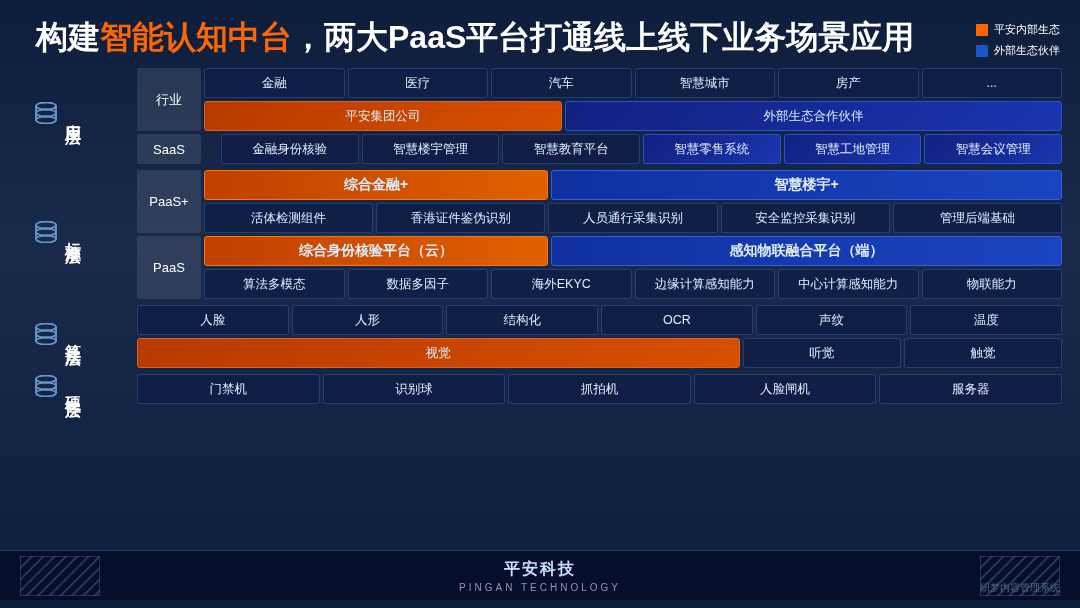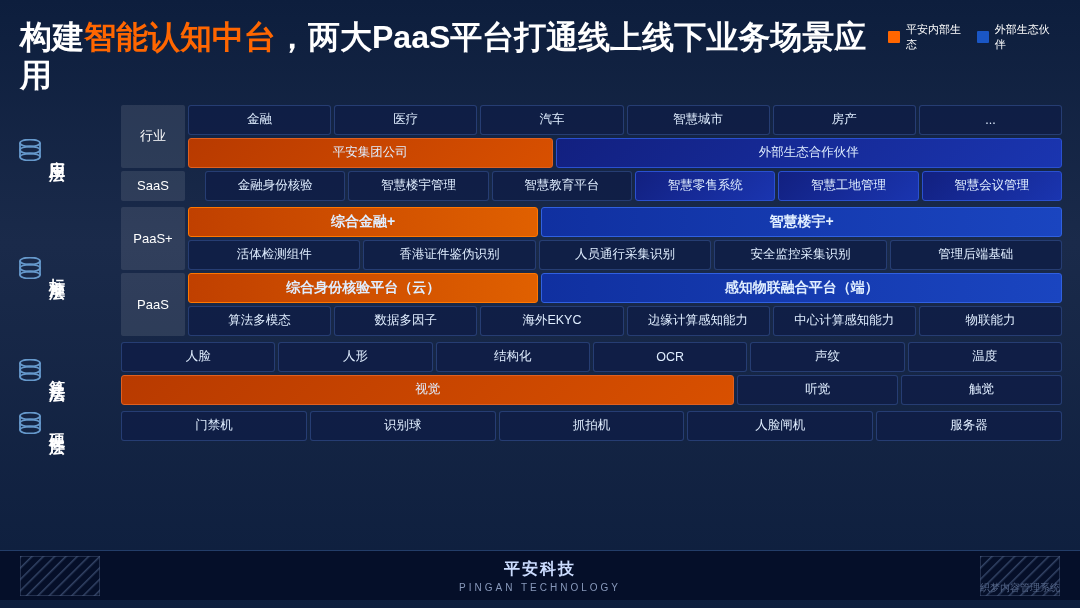--- a/index.html
+++ b/index.html
@@ -11,20 +11,21 @@
       overflow: hidden;
       position: relative;
     }
 
     
     .main-container {
       width: 1080px;
       height: 608px;
       background: linear-gradient(180deg, #0d1e3d 0%, #1a2a4a 40%, #0d1e3d 100%);
       position: relative;
+      padding-left: 16px;
     }
 
     
     .title-area {
       padding: 18px 20px 10px 20px;
       display: flex;
       align-items: flex-start;
       justify-content: space-between;
     }
 
@@ -34,23 +35,24 @@
       color: #ffffff;
       line-height: 1.2;
     }
 
     .main-title .highlight {
       color: #ff6600;
     }
 
     .legend-box {
       display: flex;
-      flex-direction: row;
+      flex-direction: column;
       gap: 6px;
       margin-top: 4px;
+      text-align: right;
     }
 
     .legend-item {
       display: flex;
       align-items: center;
       gap: 6px;
       font-size: 11px;
       color: #ffffff;
     }
 

